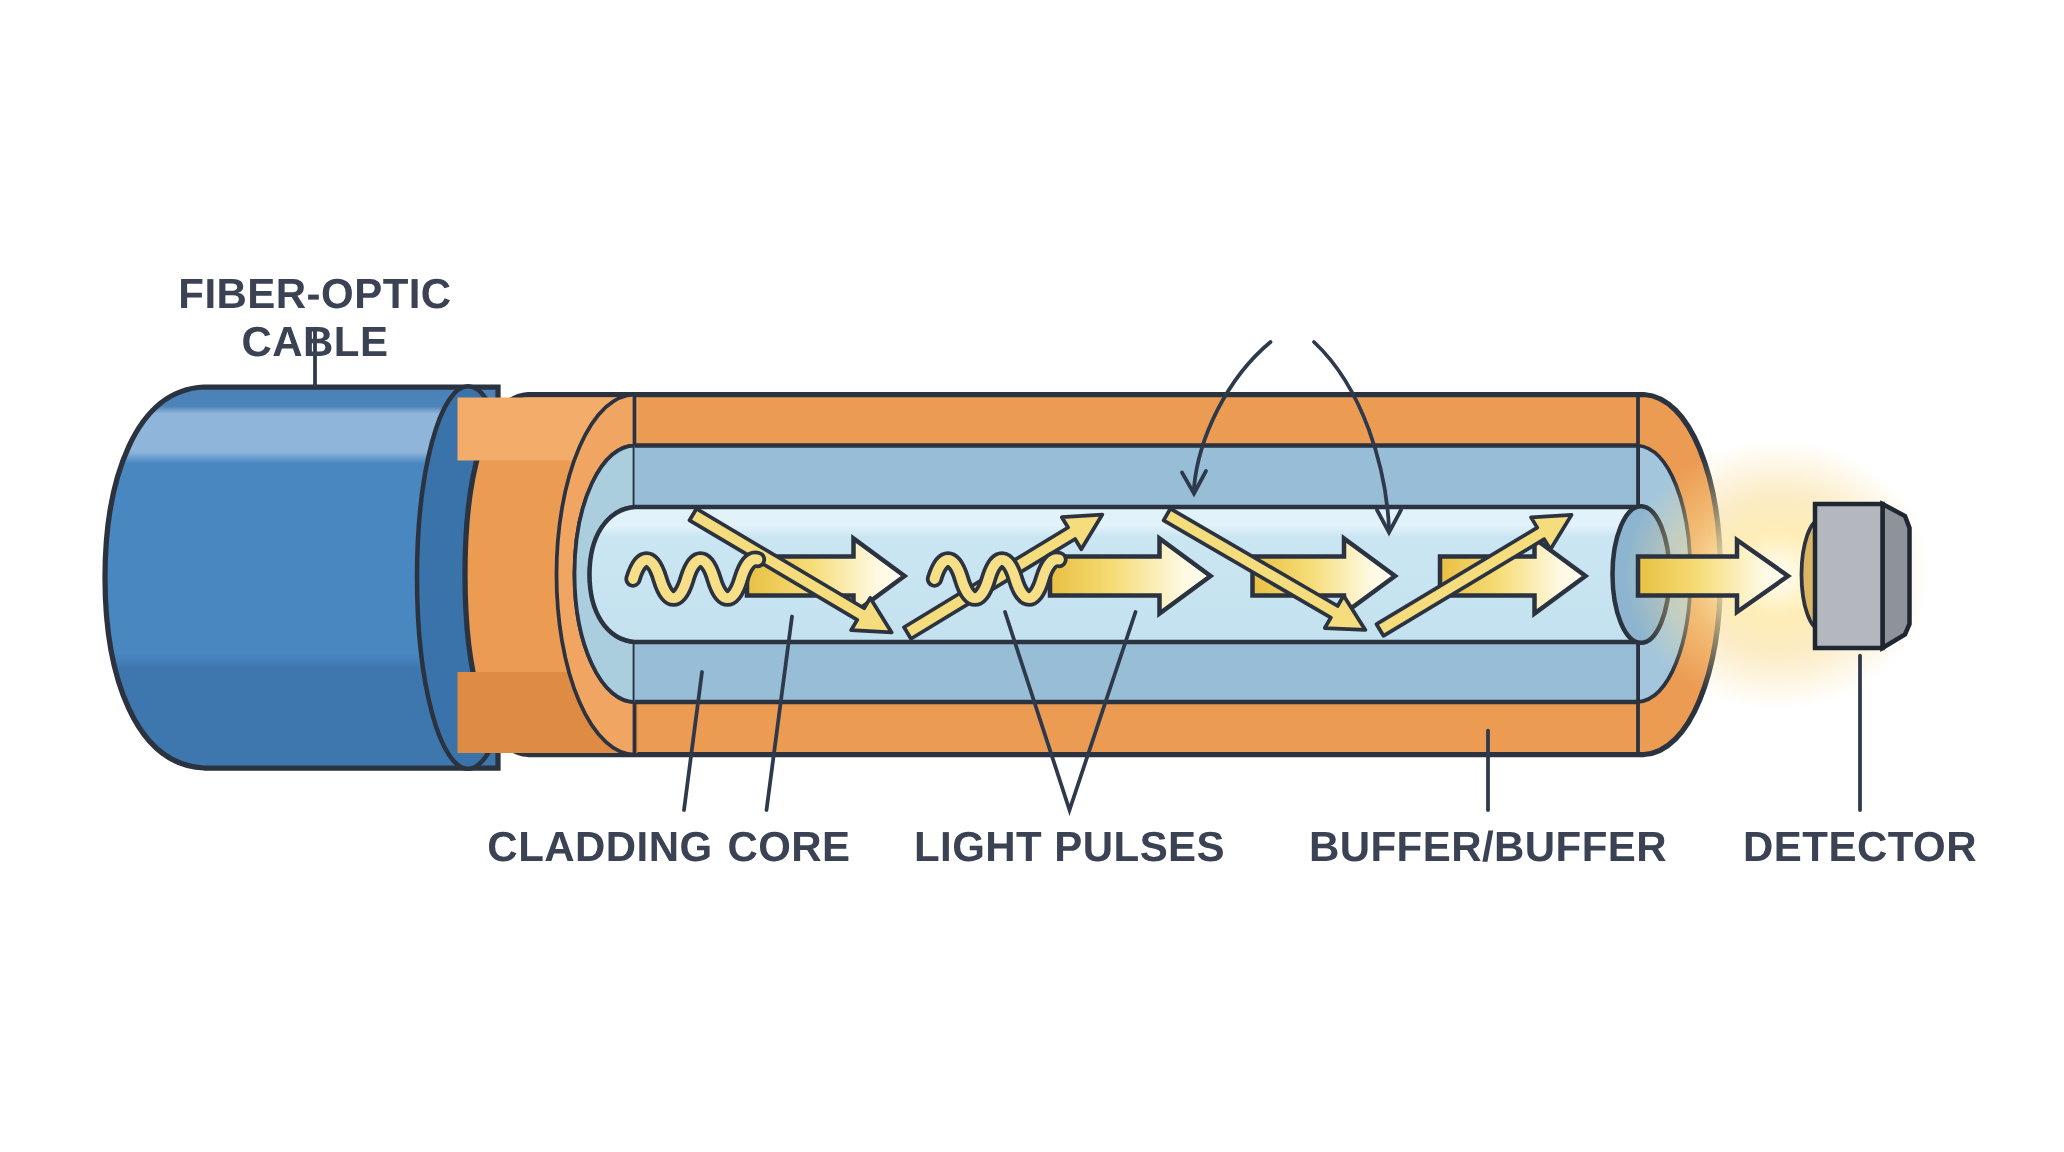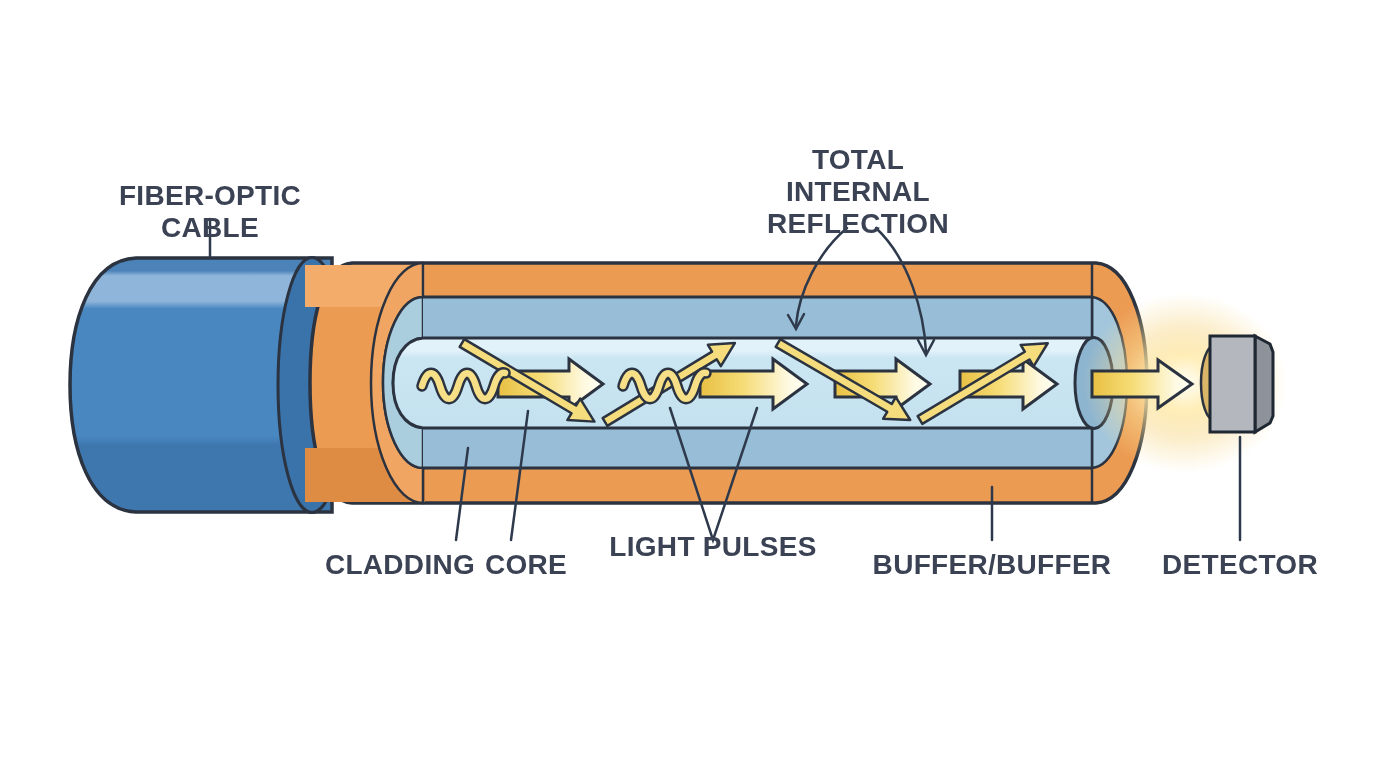--- a/index.html
+++ b/index.html
@@ -9,21 +9,21 @@
   }
   .stage svg { position:absolute; left:0; top:0; }
   .lbl {
     position:absolute; font-weight:700; font-size:28px; line-height:32px;
     color:#3a4254; text-align:center; letter-spacing:0.3px; white-space:pre-line;
   }
   .lbl-fiber    { left:95px;   top:144px; width:230px;margin-top:36px; }
   .lbl-tir      { left:738px;  top:144px; width:240px; }
   .lbl-cladding { left:310px;  top:549px; width:180px; }
   .lbl-core     { left:446px;  top:549px; width:160px; }
-  .lbl-pulses   { left:593px;  top:531px; width:240px; }
+  .lbl-pulses   { left:593px;  top:549px; width:240px; }
   .lbl-buffer   { left:862px;  top:549px; width:260px; }
   .lbl-detector { left:1120px; top:549px; width:240px; }
 </style>
 </head>
 <body>
 
 <div class="stage">
 
   <svg width="1376" height="768" viewBox="0 0 1376 768">
     <defs>
@@ -120,20 +120,18 @@
       <path d="M468,448 L456,540"></path>
       <path d="M528,411 L511,540"></path>
       <path d="M670,408 L713,540 L757,408"></path>
       <path d="M992,487 L992,540"></path>
       <path d="M1240,437 L1240,540"></path>
     </g>
   </svg>
 
   <div class="lbl lbl-fiber">FIBER-OPTIC
 CABLE</div>
-  <div class="lbl lbl-tir">TOTAL INTERNAL
-REFLECTION</div>
   <div class="lbl lbl-cladding">CLADDING</div>
   <div class="lbl lbl-core">CORE</div>
   <div class="lbl lbl-pulses">LIGHT PULSES</div>
   <div class="lbl lbl-buffer">BUFFER/BUFFER</div>
   <div class="lbl lbl-detector">DETECTOR</div>
 </div>
 
 </body></html>

